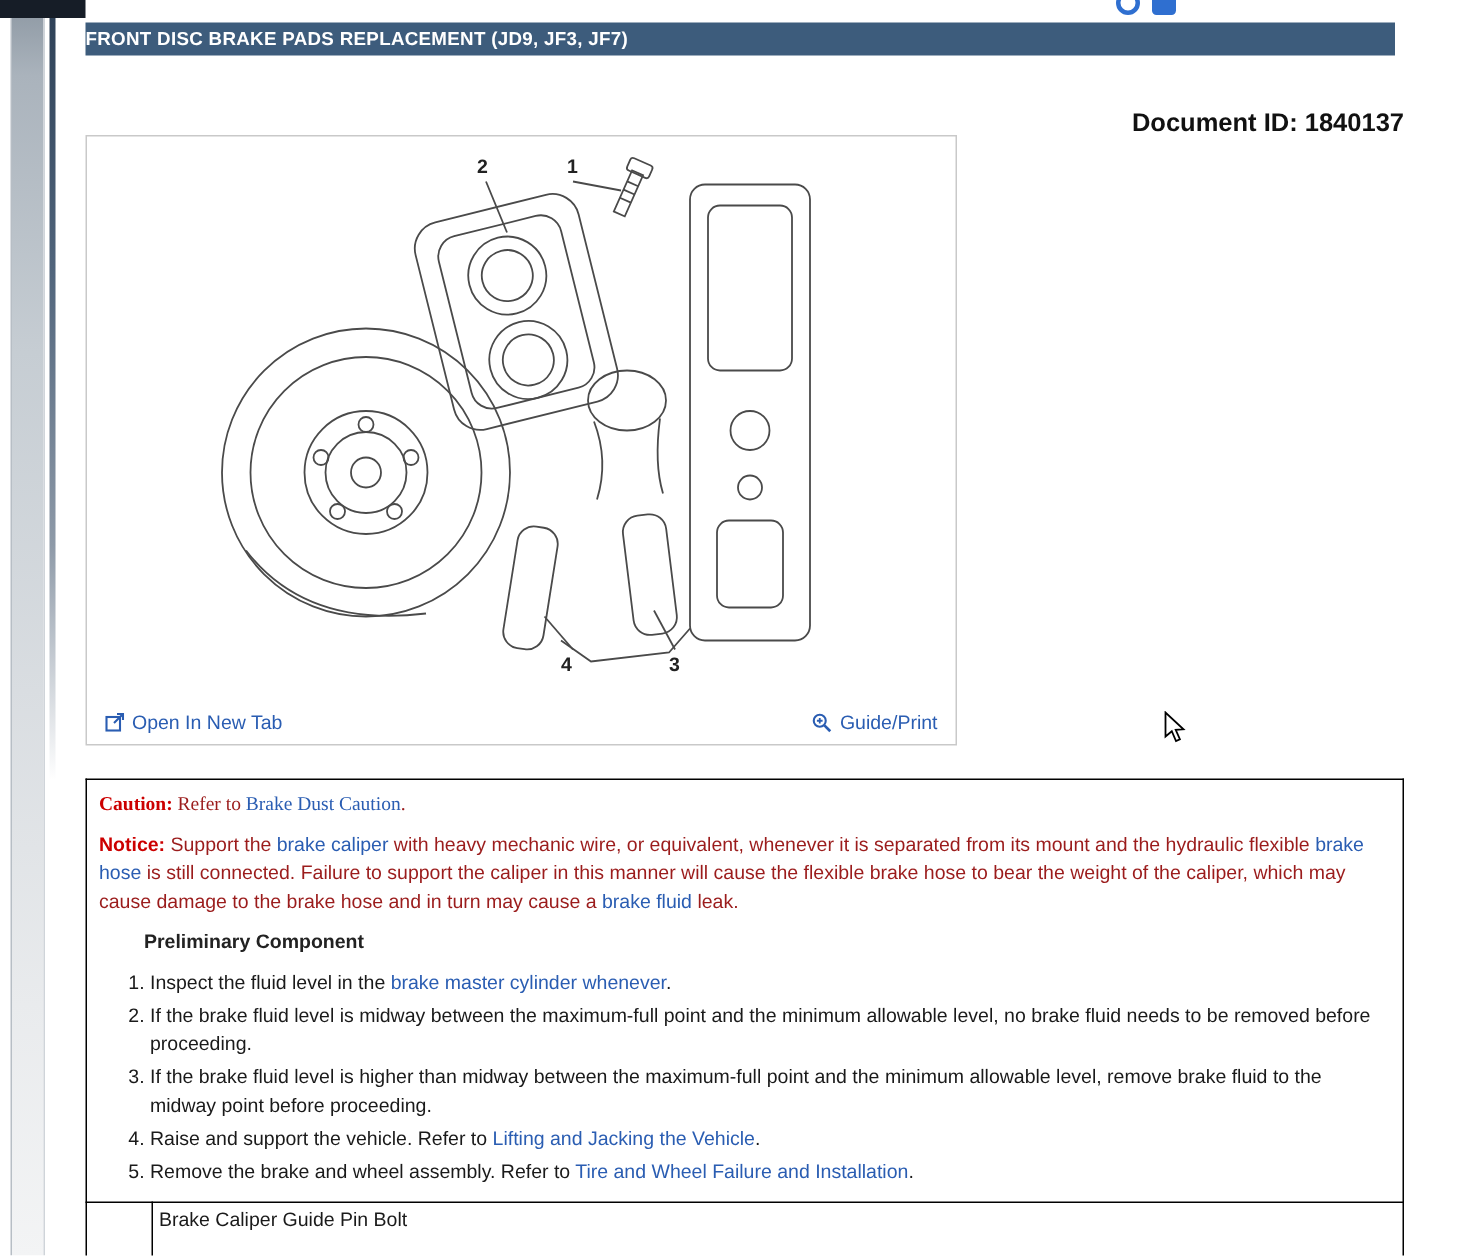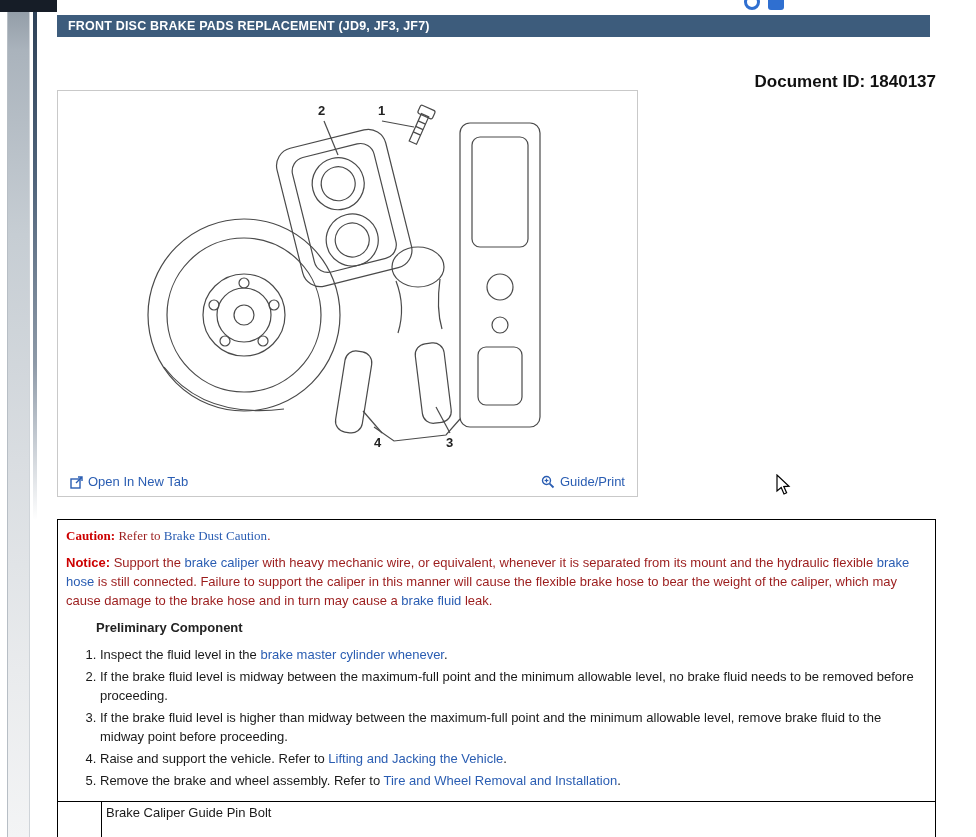--- a/index.html
+++ b/index.html
@@ -16,31 +16,31 @@
   .topleft-block { position:absolute; left:0; top:0; width:57px; height:12px; background:#161d27; }
 
   
   .top-icons { position:absolute; left:744px; top:-6px; display:flex; gap:8px; }
   .icon-ring { width:16px; height:16px; border:3px solid #2f6fd0; border-radius:50%; }
   .icon-chip { width:16px; height:15px; background:#2f6fd0; border-radius:3px; margin-top:1px; }
 
   
   .title-bar { position:absolute; left:57px; top:15px; width:873px; height:22px;
     background:#3d5c7c; color:#ffffff; font-weight:bold; font-size:12.5px; line-height:22px;
-    padding-left:11px; letter-spacing:.2px; }
+    padding-left:0; letter-spacing:.2px; }
 
   .doc-id { position:absolute; right:40px; top:72px; font-size:17px; font-weight:bold; color:#111; }
 
   
   .figure-frame { position:absolute; left:57px; top:90px; width:581px; height:407px;
     border:1px solid #c9c9c9; background:#fff; }
   .figure-art { position:absolute; left:58px; top:6px; }
   .figure-links { position:absolute; left:0; right:0; bottom:7px; display:flex;
     justify-content:space-between; padding:0 12px; }
-  .fig-link { display:flex; align-items:flex-end; gap:5px; color:#2a5db2; font-size:13px; cursor:pointer; }
+  .fig-link { display:flex; align-items:center; gap:5px; color:#2a5db2; font-size:13px; cursor:pointer; }
   .fig-link svg { display:block; }
 
   
   .si-table { position:absolute; left:57px; top:519px; width:879px; border-collapse:collapse;
     font-size:13px; color:#1a1a1a; background:#fff; }
   .si-table th, .si-table td { border:1px solid #000; }
   .si-table th { font-weight:bold; text-align:center; padding:2px 4px; font-size:13px; }
   .col-callout { width:44px; }
   .body-cell { padding:4px 8px 8px 8px; vertical-align:top; line-height:19px; }
   .caution-p { margin:2px 0 8px 0;font-family:Liberation Serif, serif; }
@@ -171,21 +171,21 @@
         </p>
         <p class="notice-p">
           <span class="red-label">Notice:</span><span class="dark-red"><span> Support the </span><span class="inline-link">brake caliper</span><span> with heavy mechanic wire, or equivalent, whenever it is separated from its mount and the hydraulic flexible </span><span class="inline-link">brake hose</span><span> is still connected. Failure to support the caliper in this manner will cause the flexible brake hose to bear the weight of the caliper, which may cause damage to the brake hose and in turn may cause a </span><span class="inline-link">brake fluid</span><span> leak.</span></span>
         </p>
         <div class="prelim-title">Preliminary Component</div>
         <ol class="steps-ol">
           <li><span>Inspect the fluid level in the </span><span class="inline-link">brake master cylinder whenever</span><span>.</span></li>
           <li><span>If the brake fluid level is midway between the maximum-full point and the minimum allowable level, no brake fluid needs to be removed before proceeding.</span></li>
           <li><span>If the brake fluid level is higher than midway between the maximum-full point and the minimum allowable level, remove brake fluid to the midway point before proceeding.</span></li>
           <li><span>Raise and support the vehicle. Refer to </span><span class="inline-link">Lifting and Jacking the Vehicle</span><span>.</span></li>
-          <li><span>Remove the brake and wheel assembly. Refer to </span><span class="inline-link">Tire and Wheel Removal and Installation</span><span>.</span></li>
+          <li><span>Remove the brake and wheel assembly. Refer to </span><span class="inline-link">Tire and Wheel Failure and Installation</span><span>.</span></li>
         </ol>
       </td>
     </tr>
     <tr class="last-row">
       <td class="col-callout"></td>
       <td>Brake Caliper Guide Pin Bolt</td>
     </tr>
   </tbody>
     </table>
 

